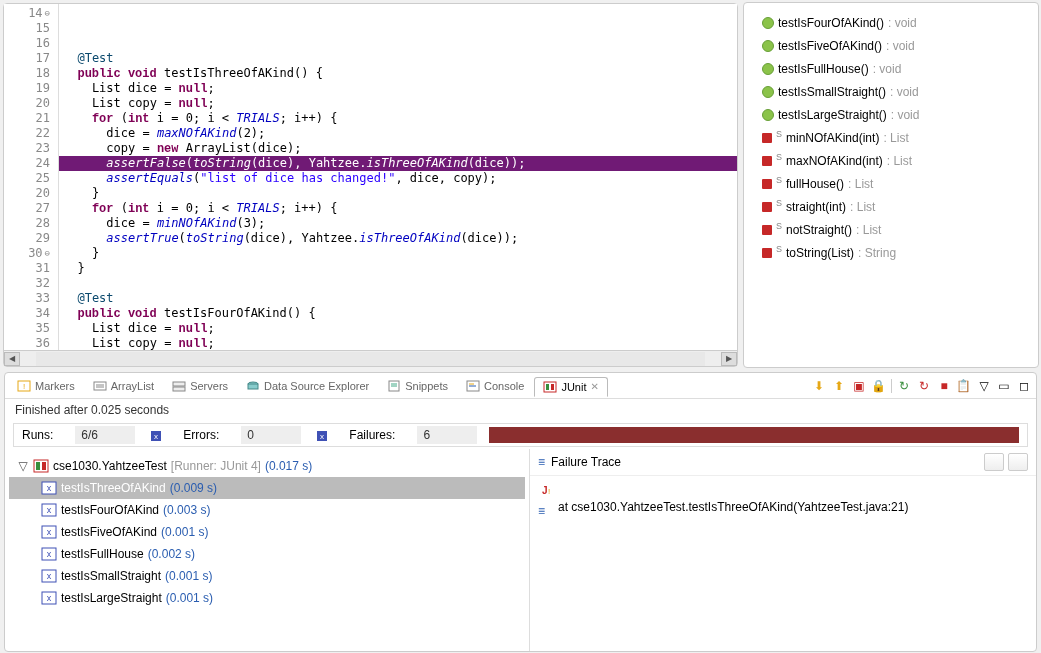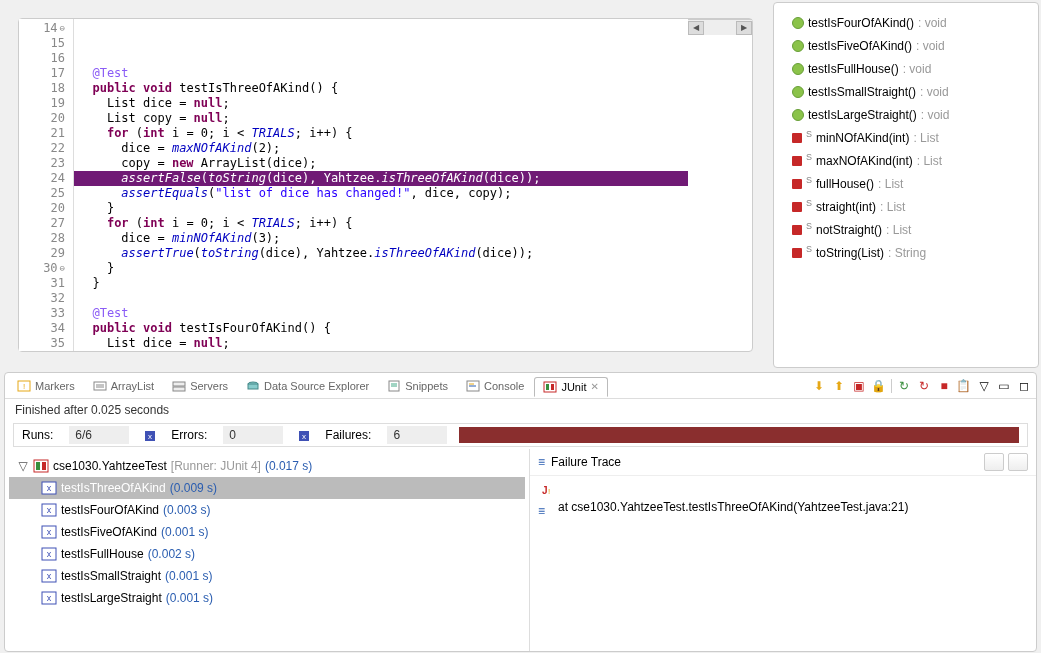--- a/index.html
+++ b/index.html
@@ -1,29 +1,29 @@
 <!DOCTYPE html>
 <html><head>
 <meta charset="utf-8">
 <style>
 * { box-sizing: border-box; margin: 0; padding: 0; }
 body { font-family: Arial, sans-serif; font-size: 12px; background: #f0f0f0; width: 1041px; height: 653px; overflow: hidden; position: relative; }
 .top-area { display: flex; height: 370px; }
-.editor-panel { width: 735px; background: #fff; border: 1px solid #ccc; border-radius: 4px; margin: 18px; display: flex; flex-direction: row; }
+.editor-panel { width: 735px; background: #fff; border: 1px solid #ccc; border-radius: 4px; margin: 3px; display: flex; flex-direction: column; }
 .editor-body { flex: 1; display: flex; overflow: hidden; background: #fff; }
 .gutter { width: 55px; background: #fff; border-right: 1px solid #ddd; font-family: monospace; font-size: 12px; color: #888; text-align: right; padding-right: 8px; line-height: 15px; padding-top: 2px; }
 .gutter-line { height: 15px; display: flex; justify-content: flex-end; align-items: center; gap: 2px; }
 .code-area { flex: 1; font-family: monospace; font-size: 12px; line-height: 15px; white-space: pre; padding-top: 2px; overflow: hidden; position: relative; }
 .code-line { height: 15px; padding-left: 4px; }
 .code-line.selected { background: #701a75; color: #fff; }
 .code-line.selected .kw, .code-line.selected .str, .code-line.selected .ital, .code-line.selected .ann { color: #fff; }
-.kw { color: #7f0055; font-weight: bold; }
+.kw { color: #7f0055; font-weight: bold; font-family: Liberation Mono, monospace; }
 .str { color: #2a00ff; }
 .ital { font-style: italic; color: #0000c0; }
-.ann { color: #8b5cf6; }
+.ann { color: #0c4a6e; }
 .scroll-h { height: 16px; background: #eee; border-top: 1px solid #ccc; display: flex; align-items: center; }
 .scroll-h .track { flex: 1; height: 14px; background: #e8e8e8; position: relative; margin: 0 16px; }
 .scroll-h .arrow { width: 16px; height: 14px; background: #ddd; border: 1px solid #bbb; display: flex; align-items: center; justify-content: center; font-size: 8px; color: #555; }
 .scroll-v-marker { position: absolute; right: 2px; top: 0; width: 8px; height: 100%; }
 .outline-panel { flex: 1; background: #fff; border: 1px solid #ccc; border-radius: 4px; margin: 2px; padding: 8px 4px; overflow: auto; }
 .outline-item { display: flex; align-items: center; height: 23px; padding-left: 14px; gap: 4px; font-size: 12px; }
 .outline-icon { width: 12px; height: 12px; border-radius: 50%; border: 1px solid #888; display: inline-block; }
 .outline-icon.green { background: #8bc34a; border-color: #689f38; }
 .outline-icon.red { width: 10px; height: 10px; background: #c62828; border-radius: 1px; border: none; }
 .outline-s { font-size: 9px; color: #888; position: relative; top: -4px; }
@@ -31,21 +31,21 @@
 .outline-type { color: #999; }
 .bottom-area { height: 280px; background: #fff; border: 1px solid #ccc; border-radius: 4px; margin: 2px 4px; display: flex; flex-direction: column; }
 .tabs-bar { display: flex; align-items: center; height: 26px; border-bottom: 1px solid #ddd; padding: 0 4px; gap: 2px; }
 .tab { display: flex; align-items: center; gap: 4px; padding: 3px 8px; font-size: 11px; color: #666; cursor: pointer; }
 .tab.active { background: #fff; border: 1px solid #bbb; border-bottom: 1px solid #fff; border-radius: 3px 3px 0 0; color: #000; position: relative; top: 1px; }
 .tab-icon { width: 14px; height: 12px; display: inline-block; }
 .toolbar-icons { margin-left: auto; display: flex; gap: 4px; align-items: center; }
 .toolbar-icons .ticon { width: 16px; height: 16px; display: inline-flex; align-items: center; justify-content: center; cursor: pointer; font-size: 12px; }
 .status-line { padding: 4px 10px; font-size: 12px; color: #333; }
 .counters { display: flex; align-items: center; height: 24px; border: 1px solid #ddd; margin: 2px 8px; }
-.counter { display: flex; align-items: center; padding: 0 8px; font-size: 12px; gap: 16px; }
+.counter { display: flex; align-items: center; padding: 0 8px; font-size: 12px; gap: 22px; }
 .counter .val { background: #eee; padding: 2px 18px 2px 6px; min-width: 60px; color: #333; }
 .counter-icon { width: 10px; height: 10px; display: inline-block; }
 .progress-bar { flex: 1; height: 16px; background: #8a2e2e; margin: 0 8px 0 4px; }
 .results-area { display: flex; flex: 1; overflow: hidden; }
 .test-tree { width: 525px; border-right: 1px solid #ddd; padding: 6px 4px; overflow: auto; }
 .tree-row { display: flex; align-items: center; height: 22px; gap: 4px; font-size: 12px; padding-left: 8px; }
 .tree-row.l2 { padding-left: 32px; }
 .tree-row.selected { background: #bbb; color: #fff; }
 .tree-expand { width: 12px; text-align: center; color: #555; }
 .tree-icon { width: 16px; height: 14px; display: inline-block; }

